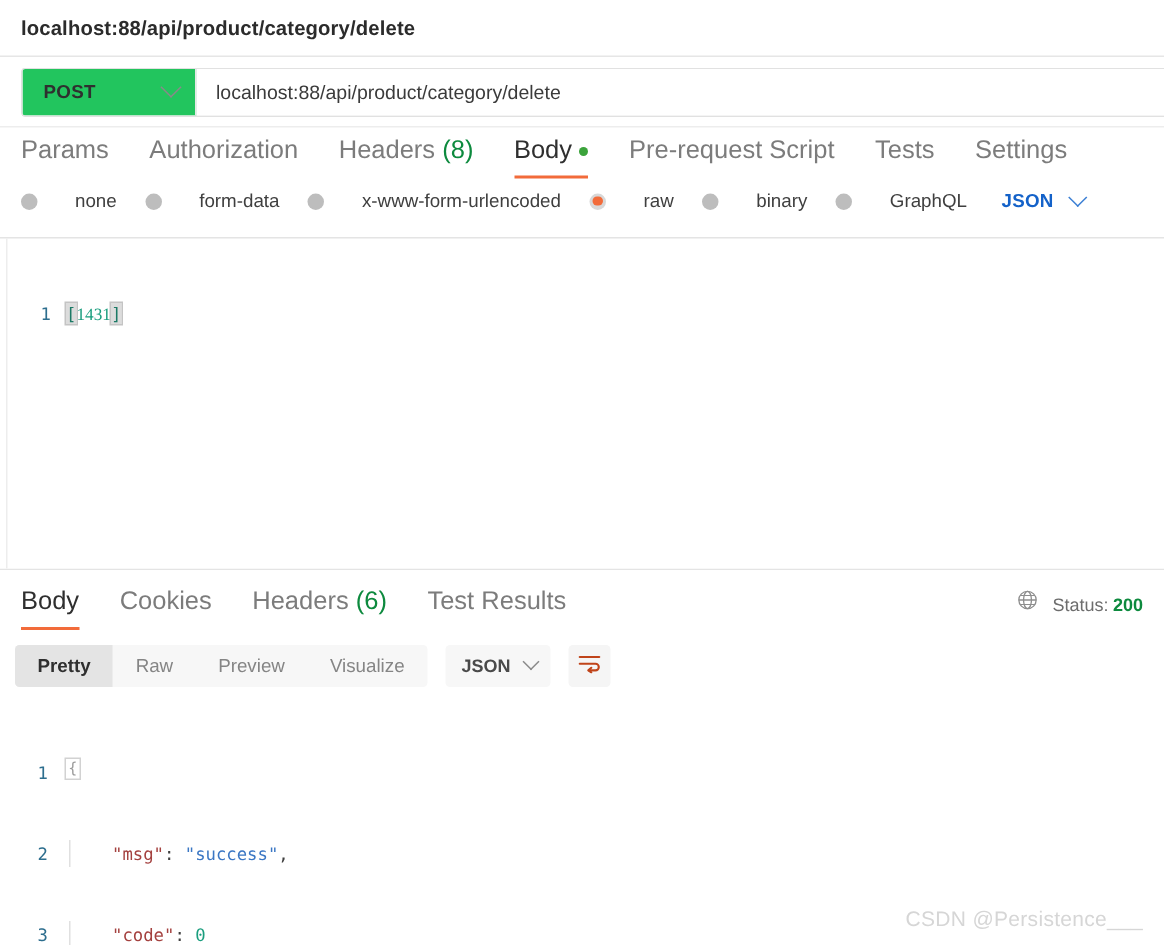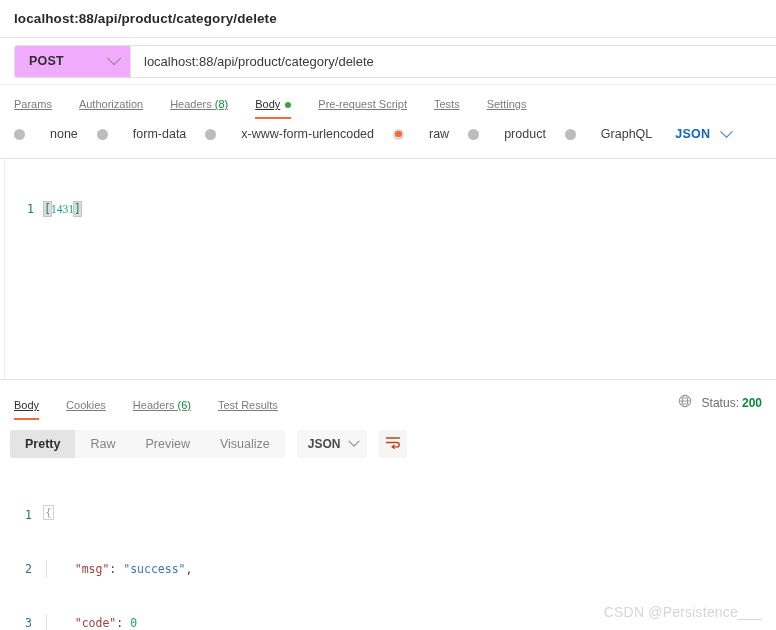--- a/index.html
+++ b/index.html
@@ -48,21 +48,21 @@
     height: 33px;
     border: 1px solid #e1e1e1;
     border-right: none;
     border-radius: 3px 0 0 3px;
     background: #fff;
     box-sizing: border-box;
     overflow: hidden;
   }
   .method-select {
     width: 116px;
-    background: #f0abfc;
+    background: #22c55e;
     display: flex;
     align-items: center;
     justify-content: space-between;
     padding: 0 11px 0 14px;
     box-sizing: border-box;
     border-right: 1px solid #e6e6e6;
     cursor: pointer;
   }
   .method-label {
     font-size: 12.5px;
@@ -92,27 +92,26 @@
   
   .req-tabs {
     display: flex;
     align-items: flex-end;
     height: 34px;
     padding: 0 0 0 14px;
     box-sizing: border-box;
   }
   .tab {
     position: relative;
-    font-size: 11px;
+    font-size: 17px;
     color: #7c7c7c;
     padding: 0 0 9px 0;
     margin-right: 27px;
     cursor: pointer;
     white-space: nowrap;
-    text-decoration: underline;
   }
   .tab.active {
     color: #2f2f2f;
   }
   .tab.active:after {
     content: "";
     position: absolute;
     left: 0; right: 0; bottom: 0;
     height: 2px;
     background: #f26b3a;
@@ -402,21 +401,21 @@
   <div class="radio-item">
     <span class="radio"></span>
     <span class="radio-label">x-www-form-urlencoded</span>
   </div>
   <div class="radio-item">
     <span class="radio sel"></span>
     <span class="radio-label">raw</span>
   </div>
   <div class="radio-item">
     <span class="radio"></span>
-    <span class="radio-label">product</span>
+    <span class="radio-label">binary</span>
   </div>
   <div class="radio-item">
     <span class="radio"></span>
     <span class="radio-label">GraphQL</span>
   </div>
   <div class="json-select">
     <span class="jtxt">JSON</span>
     <span class="chev-blue"></span>
   </div>
 </div>

